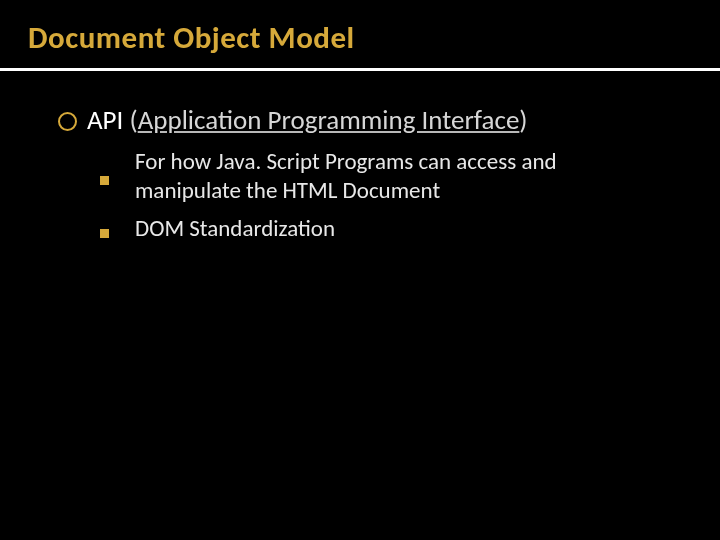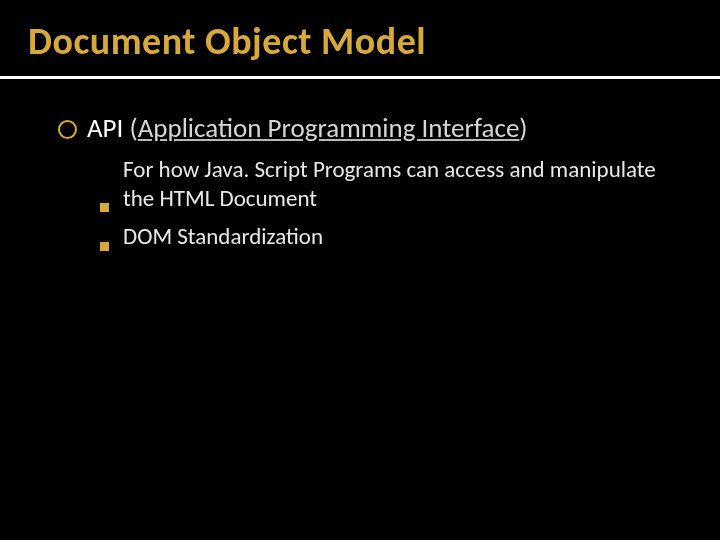--- a/index.html
+++ b/index.html
@@ -12,21 +12,21 @@
     overflow: hidden;
   }
   .slide {
     width: 720px;
     height: 540px;
     position: relative;
     box-sizing: border-box;
   }
   .title {
     color: #d6a93a;
-    font-size: 38px;
+    font-size: 31px;
     font-weight: 600;
     padding: 18px 16px 10px 28px;
     letter-spacing: 0.5px;
   }
   .divider {
     height: 3px;
     width: 100%;
     background: #fff;
     margin-top: 2px;
   }
@@ -55,22 +55,23 @@
   .lvl1-text .underlined {
     color: #d6d6d6;
     text-decoration: underline;
     text-decoration-color: #b8b8b8;
   }
   .lvl1-text .paren { color: #d6d6d6; }
   .lvl2 {
     margin-left: 42px;
     margin-top: 10px;
     display: flex;
-    align-items: flex-end;
+    align-items: center;
     max-width: 560px;
+    gap: 12px;
   }
   .lvl2 + .lvl2.gap {
   }
   .bullet-square {
     width: 9px;
     height: 9px;
     background: #d6a93a;
     margin-top: 10px;
     margin-right: 14px;
     flex-shrink: 0;

